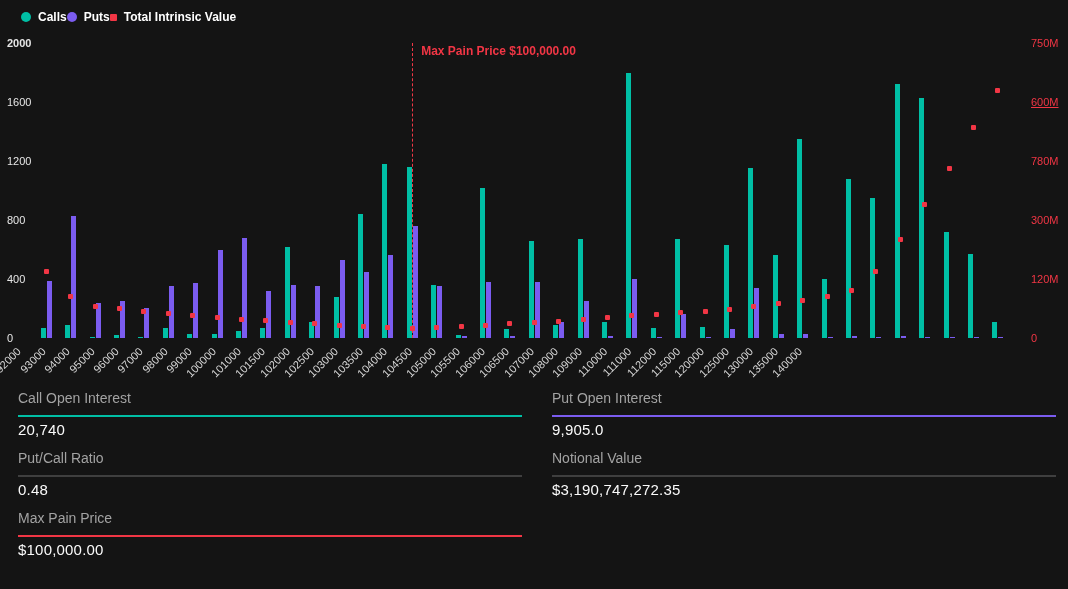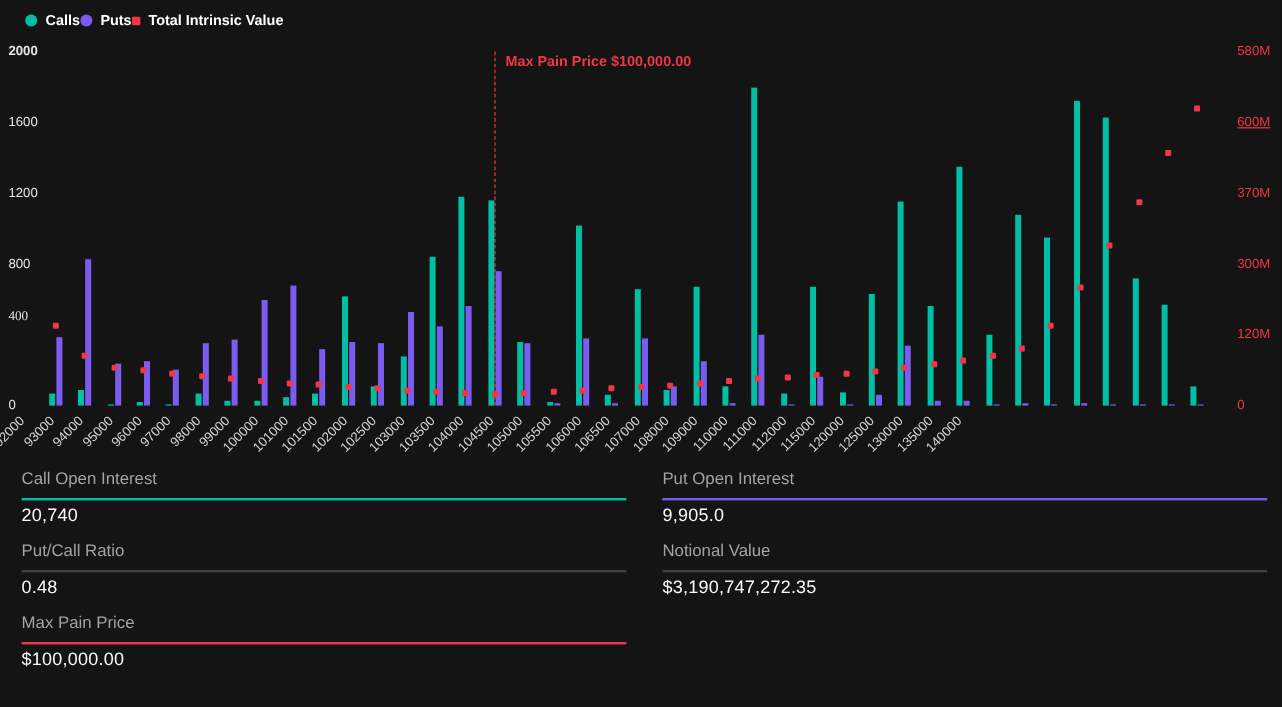--- a/index.html
+++ b/index.html
@@ -171,31 +171,31 @@
         <div class="bar" title="135000" style="left: 933.9px; height: 84.075px; background: rgb(0, 191, 165);"></div>
         <div class="bar" title="135000" style="left: 939.9px; height: 1px; background: rgb(123, 92, 240);"></div>
         <div class="tiv-marker" style="left: 936.9px; bottom: 207.933px; background: rgb(242, 54, 69);"></div>
         <div class="bar" title="140000" style="left: 958.3px; height: 16.225px; background: rgb(0, 191, 165);"></div>
         <div class="bar" title="140000" style="left: 964.3px; height: 1px; background: rgb(123, 92, 240);"></div>
         <div class="tiv-marker" style="left: 961.3px; bottom: 245.3px; background: rgb(242, 54, 69);"></div>
         <div class="maxpain-line" style="left: 378.2px; border-left-color: rgb(242, 54, 69);"></div>
         <div class="maxpain-label" style="left: 387.2px; color: rgb(242, 54, 69);">Max Pain Price $100,000.00</div>
       </div>
   <span class="ytick left" style="top: 332px;">0</span>
-      <span class="ytick left" style="top: 258px; font-family: Liberation Serif, serif;">400</span>
+      <span class="ytick left" style="top: 273px;">400</span>
       <span class="ytick left" style="top: 214px;">800</span>
       <span class="ytick left" style="top: 155px;">1200</span>
       <span class="ytick left" style="top: 96px;">1600</span>
       <span class="ytick left" style="top: 37px; font-weight: bold;">2000</span>
       <span class="ytick right" style="color: rgb(242, 54, 69); top: 332px;">0</span>
       <span class="ytick right" style="color: rgb(242, 54, 69); top: 273px;">120M</span>
       <span class="ytick right" style="color: rgb(242, 54, 69); top: 214px;">300M</span>
-      <span class="ytick right" style="color: rgb(242, 54, 69); top: 155px;">370M</span>
+      <span class="ytick right" style="color: rgb(242, 54, 69); top: 155px;">780M</span>
       <span class="ytick right" style="color: rgb(242, 54, 69); top: 96px; text-decoration: underline;">600M</span>
-      <span class="ytick right" style="color: rgb(242, 54, 69); top: 37px;">580M</span>
+      <span class="ytick right" style="color: rgb(242, 54, 69); top: 37px;">750M</span>
       <span class="xtick" style="right: 1023.8px;">80000</span>
       <span class="xtick" style="right: 999.4px;">85000</span>
       <span class="xtick" style="right: 975px;">86000</span>
       <span class="xtick" style="right: 950.6px;">88000</span>
       <span class="xtick" style="right: 926.2px;">89000</span>
       <span class="xtick" style="right: 901.8px;">90000</span>
       <span class="xtick" style="right: 877.4px;">91000</span>
       <span class="xtick" style="right: 853px;">92000</span>
       <span class="xtick" style="right: 828.6px;">93000</span>
       <span class="xtick" style="right: 804.2px;">94000</span>

